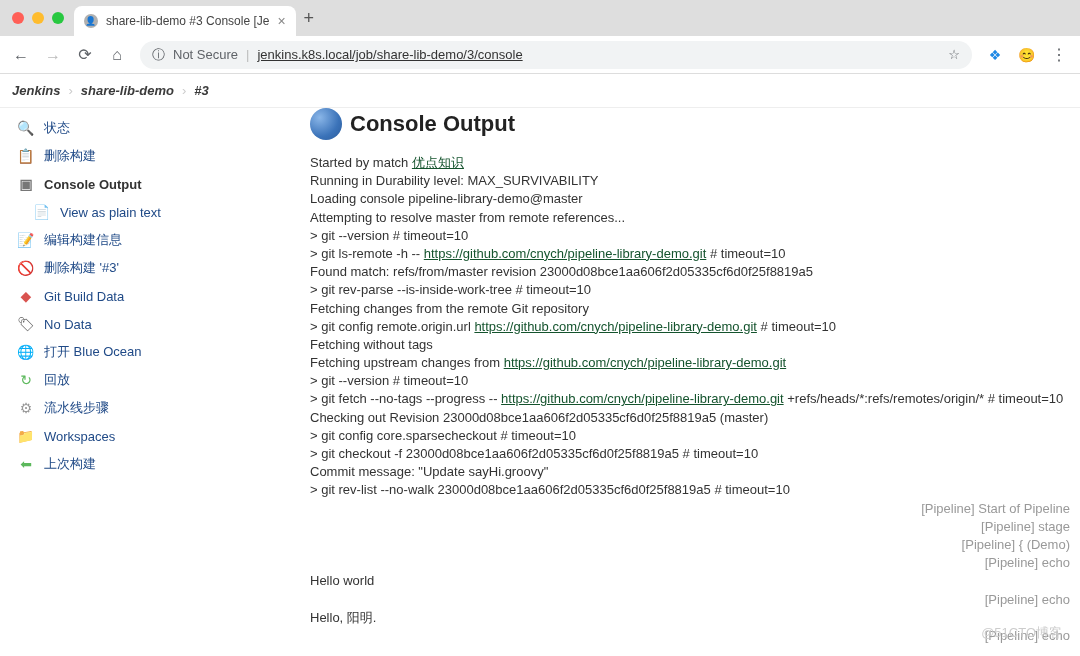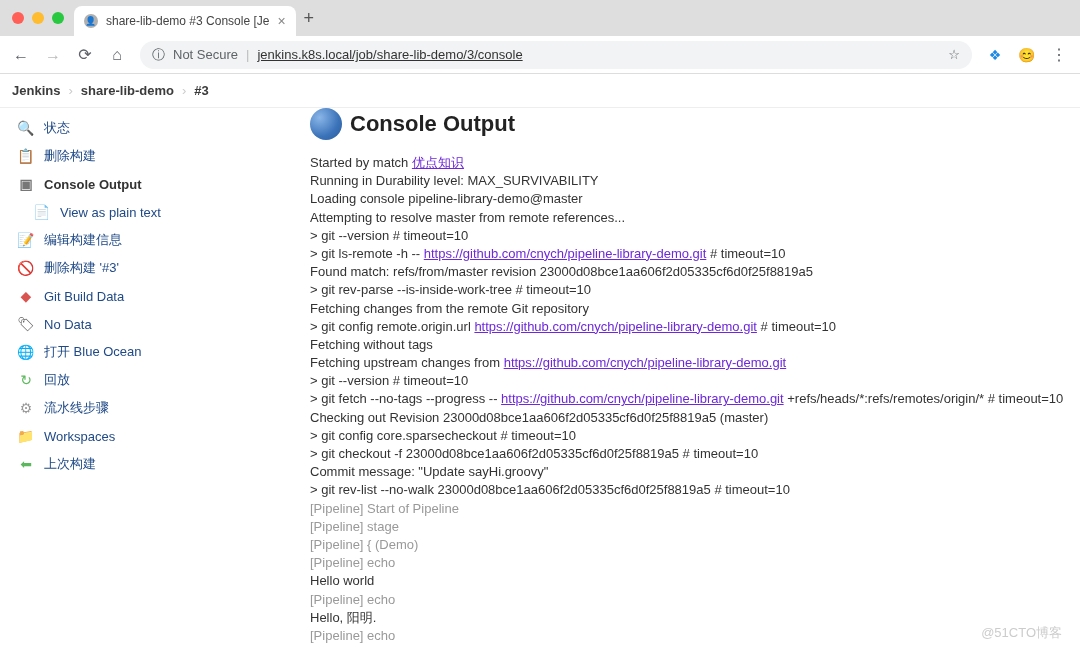--- a/index.html
+++ b/index.html
@@ -21,39 +21,39 @@
   .toolbar { height: 38px; display: flex; align-items: center; padding: 0 12px; gap: 14px; background: #fff; border-bottom: 1px solid #ddd; }
   .tb-icon { color: #5f6368; font-size: 16px; display: inline-flex; width: 18px; justify-content: center; }
   .tb-icon.disabled { color: #bbb; }
   .addr { flex: 1; height: 28px; background: #f1f3f4; border-radius: 14px; display: flex; align-items: center; padding: 0 12px; gap: 8px; font-size: 13px; color: #5f6368; }
   .addr .url { color: #333; text-decoration: underline; }
   .addr .star { margin-left: auto; color: #5f6368; }
   .ext { width: 18px; height: 18px; display: inline-flex; align-items: center; justify-content: center; font-size: 14px; }
   
   
   .breadcrumb { height: 34px; background: #fff; display: flex; align-items: center; padding: 0 12px; gap: 8px; font-size: 13px; border-bottom: 1px solid #eee; }
-  .breadcrumb a { color: #3b3b3b; text-decoration: none; font-weight: 600; }
+  .breadcrumb a { color: #3b3b3b; text-decoration: none; font-weight: 600; font-style: italic; }
   .breadcrumb .sep { color: #ccc; }
   
   
   .main { display: flex; height: calc(656px - 36px - 38px - 34px); }
   .sidebar { width: 310px; padding: 6px 0 0 8px; }
   .side-item { display: flex; align-items: center; gap: 8px; padding: 4px 8px; color: #204a87; font-size: 13px; cursor: pointer; }
   .side-item.active { font-weight: 700; color: #333; }
   .side-item .ico { width: 20px; height: 20px; display: inline-flex; align-items: center; justify-content: center; font-size: 14px; }
   .side-sub { padding-left: 24px; }
   
   .content { flex: 1; padding: 0 10px 20px 0; overflow: auto; }
   .heading { display: flex; align-items: center; gap: 8px; margin: 0 0 14px 0; }
   .heading .orb { width: 32px; height: 32px; border-radius: 50%; background: radial-gradient(circle at 30% 30%, #8ab6e8, #3b73b9 60%, #2a5a9a); }
   .heading h1 { font-size: 22px; font-weight: 700; color: #222; }
   
   .console { font-size: 13px; line-height: 1.4; color: #333; white-space: nowrap; }
-  .console a { color: #6d28d9; text-decoration: underline; }
-  .console .gray { color: #999; }
+  .console a { color: #14532d; text-decoration: underline; }
+  .console .gray { color: #999; text-align: right; }
   
   .watermark { position: fixed; right: 18px; bottom: 14px; color: #ccc; font-size: 13px; margin-left: 29px; }
   
   
   .ico-search { color: #888; }
   .ico-orange { color: #e8913f; }
   .ico-gray { color: #777; }
   .ico-red { color: #d9534f; }
   .ico-git { color: #d9534f; }
   .ico-tag { color: #555; }

